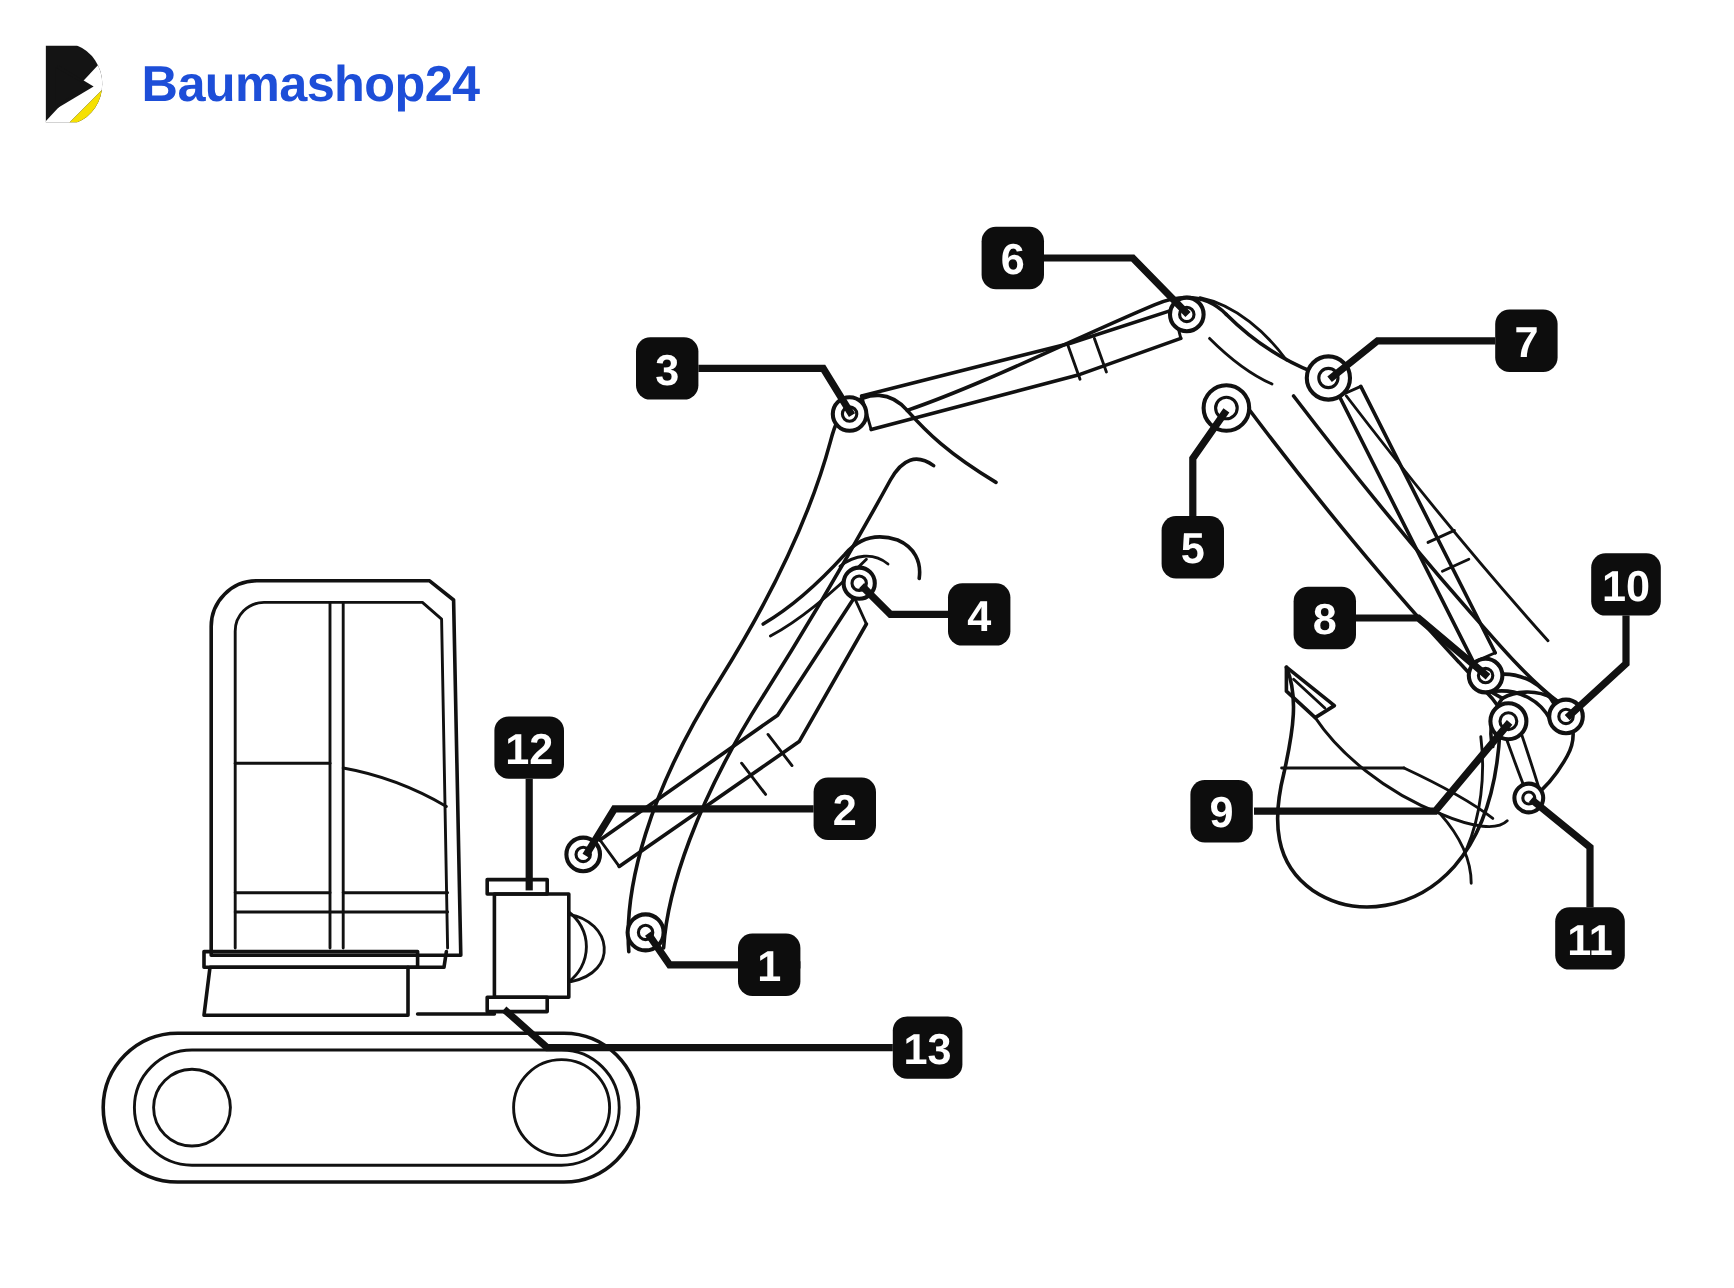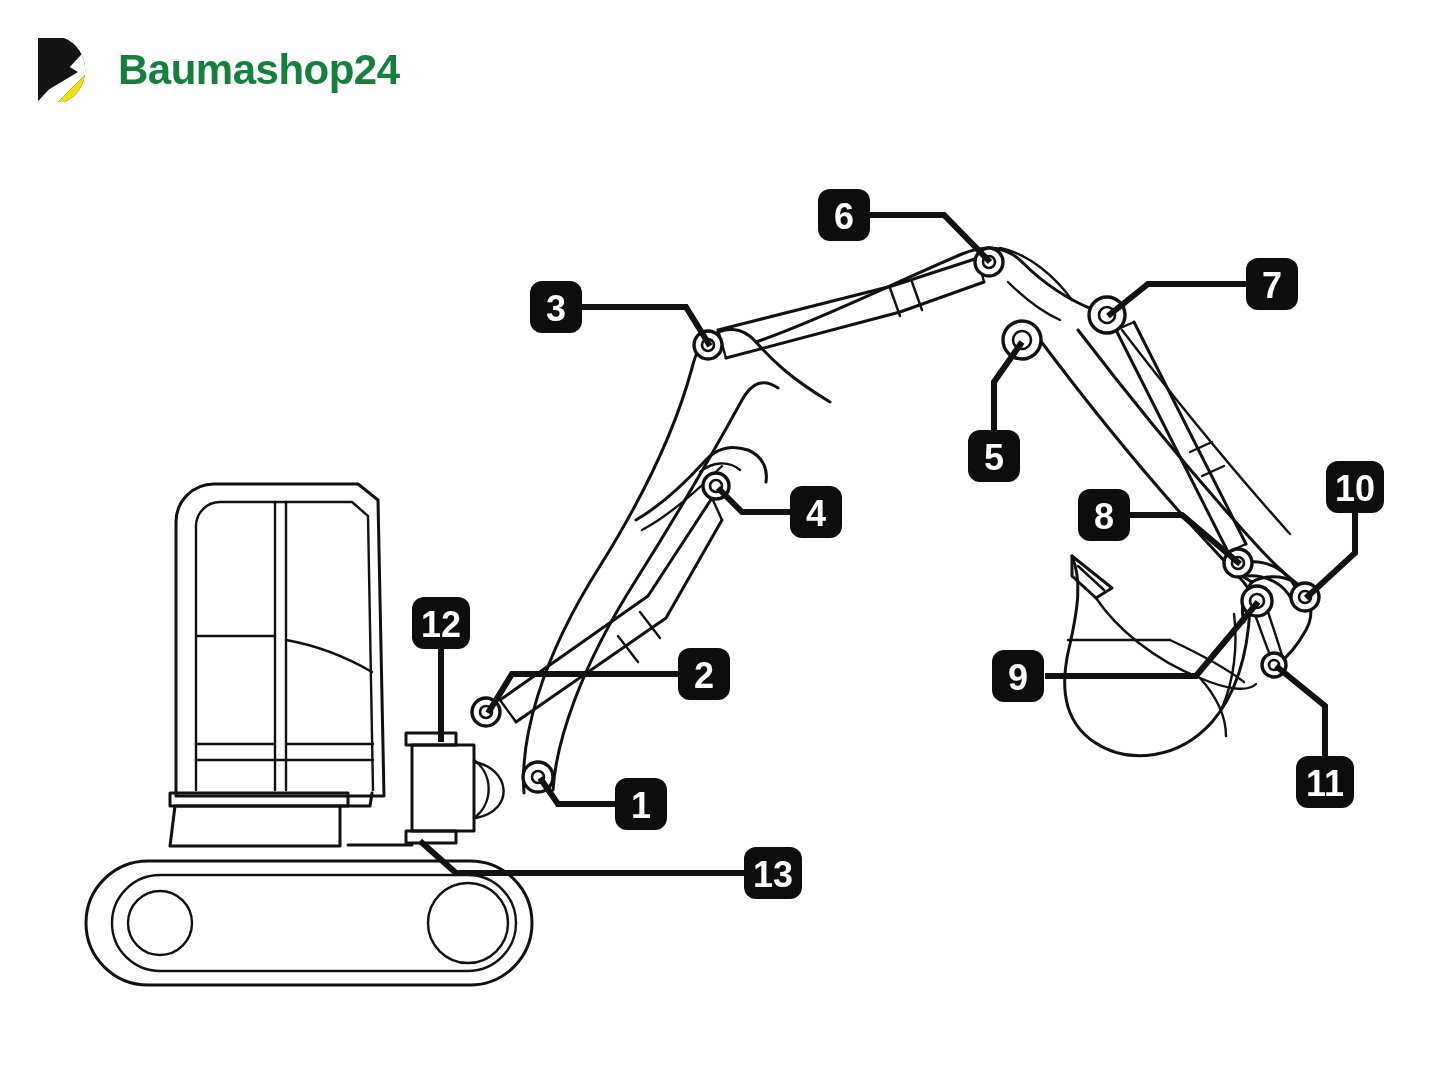--- a/index.html
+++ b/index.html
@@ -29,21 +29,21 @@
   }
   #brand-mark {
     width: 66px;
     height: 72px;
     display: block;
   }
   #brand-name {
     font-family: "Liberation Sans", sans-serif;
     font-size: 42px;
     font-weight: 700;
-    color: #15803d;
+    color: #1d4ed8;
     letter-spacing: -0.5px;
     line-height: 1;
     white-space: nowrap;
   }
 
   
   #diagram {
     position: absolute;
     left: 0;
     top: 0;

